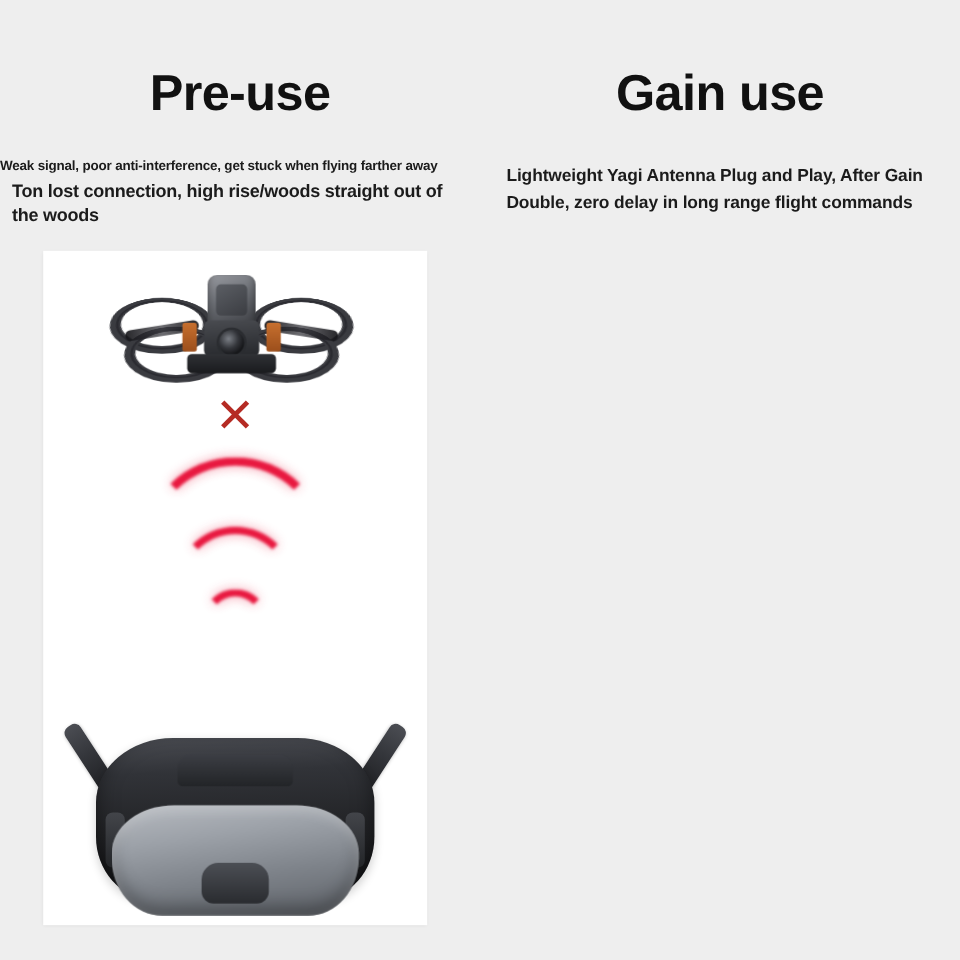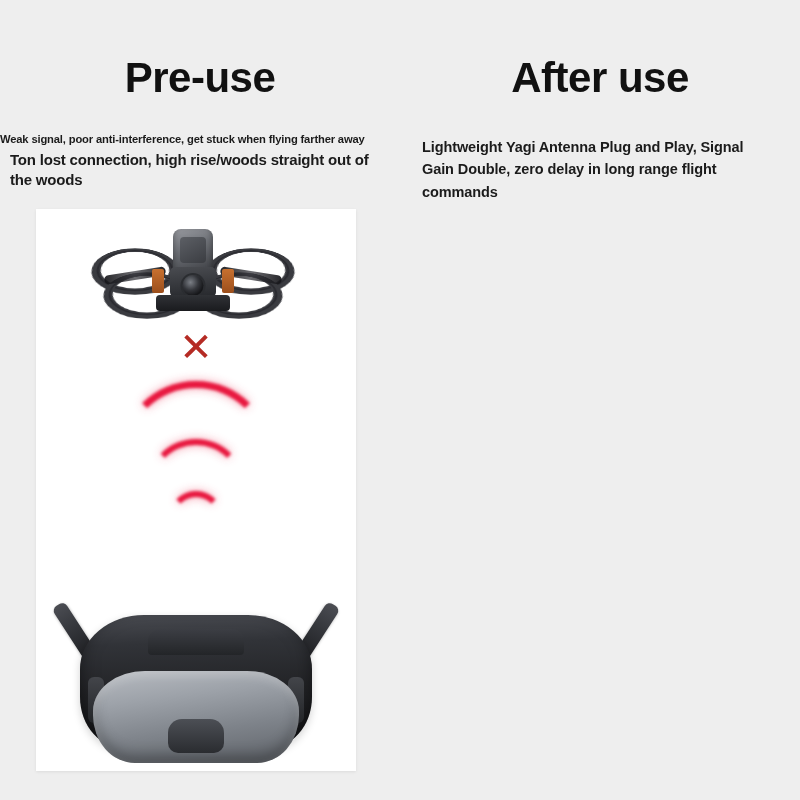--- a/index.html
+++ b/index.html
@@ -340,19 +340,19 @@
           <div class="gog-visor"></div>
           <div class="gog-nose"></div>
         </div>
       </div>
 
     </div>
   </div>
 
   <div class="col right">
 
-    <div class="heading">After use</div>
-
-    <div class="subtitle sub-right">Lightweight Yagi Antenna Plug and Play, Signal Gain Double, zero delay in long range flight commands</div>
+    <div class="heading">Gain use</div>
+
+    <div class="subtitle sub-right">Lightweight Yagi Antenna Plug and Play, After Gain Double, zero delay in long range flight commands</div>
 
   </div>
 
 </div>
 
 </body></html>

